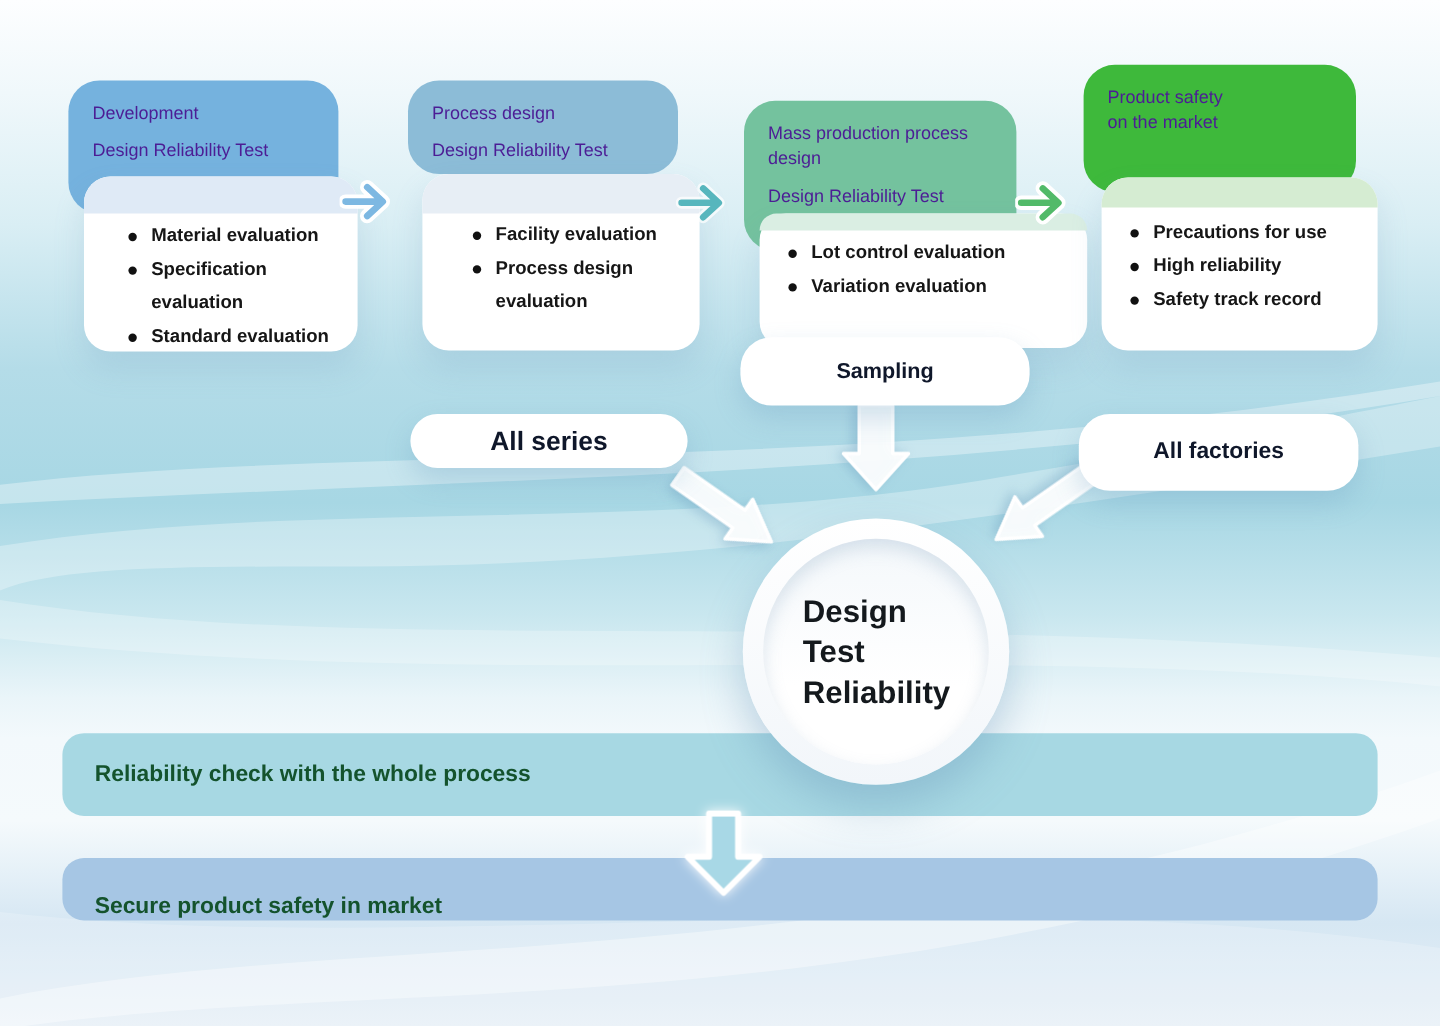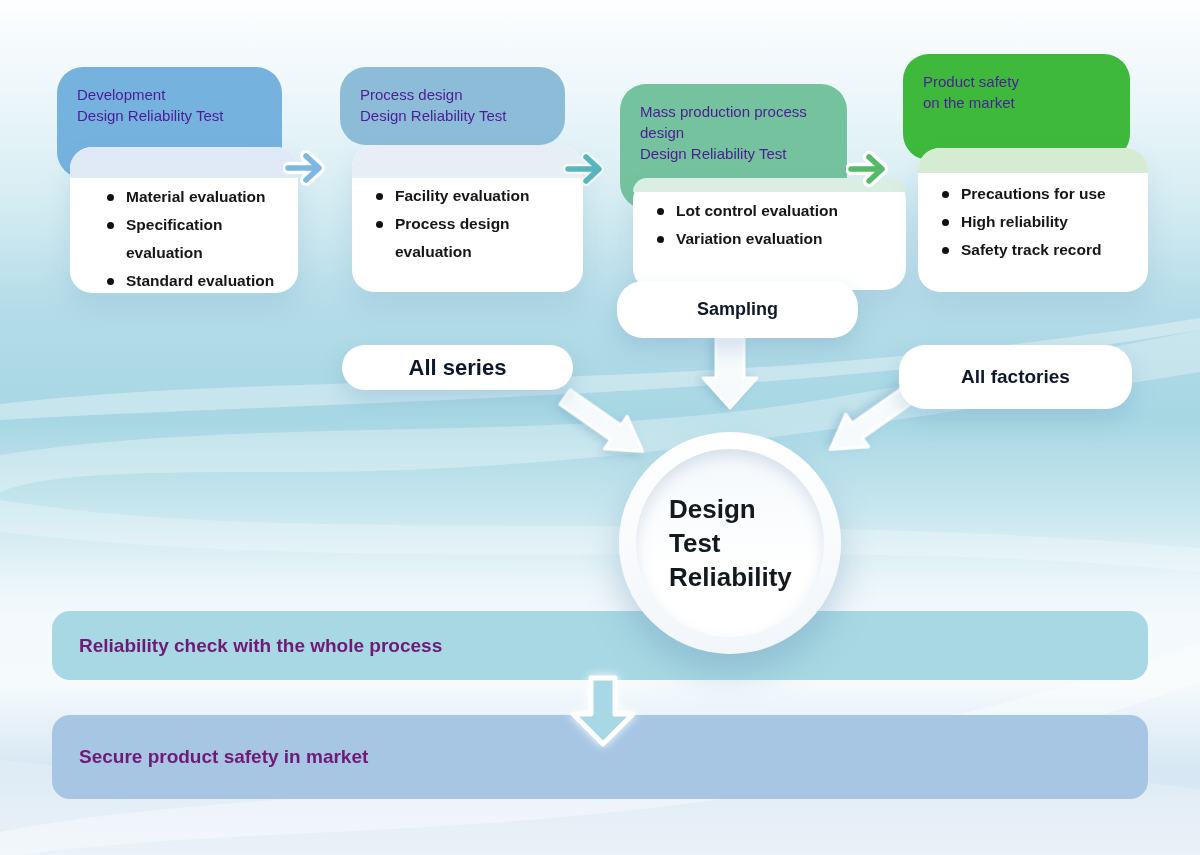--- a/index.html
+++ b/index.html
@@ -4,21 +4,21 @@
 <style>
   html,body{margin:0;padding:0;}
   body{font-family:"Liberation Sans",sans-serif;}
   .stage{position:relative;width:1200px;height:855px;overflow:hidden;
     background:linear-gradient(180deg,#fdfeff 0%,#f0f8fb 9%,#d9eef4 22%,#b4dce8 36%,#a7d7e4 49%,#c9e7ef 60%,#eaf5f9 68%,#f3f9fc 72%,#f5fafc 80%,#d6e7f3 90%,#e6eff7 100%);}
   .waves{position:absolute;inset:0;z-index:1;pointer-events:none;}
 
   
   .card-header{position:absolute;z-index:4;border-radius:26px;color:#4c1d95;
     padding:17px 20px;box-sizing:border-box;font-size:15px;line-height:21px;font-weight:400;}
-  .card-header .t2{}
+  .card-header .t2{margin-top:10px;}
   .title-block{white-space:pre-line;}
   .card-body{position:absolute;z-index:5;background:#ffffff;border-radius:22px;
     box-shadow:0 14px 26px rgba(110,155,190,.20);box-sizing:border-box;}
   .lip{position:absolute;top:0;left:0;right:0;border-radius:22px 22px 0 0;}
   .bullets{position:relative;padding:0 10px 0 24px;}
   .bullet{display:flex;align-items:flex-start;line-height:28px;font-size:15.5px;font-weight:700;color:#161616;}
   .dot{width:7px;height:7px;border-radius:50%;background:#111;flex:0 0 auto;margin:11px 12px 0 0;}
 
   
   .step-arrow{position:absolute;z-index:6;}
@@ -42,23 +42,23 @@
   .circle{position:absolute;z-index:8;left:619px;top:432px;width:222px;height:222px;border-radius:50%;
     background:linear-gradient(180deg,#ffffff,#f2f6fa);box-shadow:0 18px 34px rgba(105,150,185,.38);}
   .circle-inner{position:absolute;left:17px;top:17px;width:188px;height:188px;border-radius:50%;
     background:linear-gradient(180deg,#f4f8fb,#ffffff 65%);
     box-shadow:inset 0 7px 14px rgba(140,170,195,.30), inset 0 -3px 6px rgba(255,255,255,.9);}
   .circle-text{position:absolute;left:50px;top:50%;transform:translateY(-50%);
     font-size:26px;line-height:34px;font-weight:700;color:#14191d;}
 
   
   .bar{position:absolute;z-index:3;left:52px;width:1096px;border-radius:18px;
-    display:flex;align-items:center;font-size:19px;font-weight:700;color:#701a75;padding-left:27px;box-sizing:border-box;}
+    display:flex;align-items:center;font-size:19px;font-weight:700;color:#14532d;padding-left:27px;box-sizing:border-box;}
   .bar1{top:611px;height:69px;}
-  .bar2{top:715px;height:84px;}
+  .bar2{top:715px;height:52px;align-items:flex-end;}
 </style>
 </head>
 <body>
 
 <div class="stage">
 
   <svg class="waves" viewBox="0 0 1200 855" width="1200" height="855">
     <path d="M0 455 C 250 415, 550 445, 820 400 C 1000 370, 1150 340, 1200 330 L1200 372 C 900 420, 600 472, 300 472 C 150 472, 50 472, 0 492 Z" fill="#ffffff" fill-opacity="0.30"></path>
     <path d="M0 500 C 300 548, 700 505, 1200 548 L1200 572 C 800 532, 400 578, 0 532 Z" fill="#ffffff" fill-opacity="0.25"></path>
     <path d="M0 404 C 300 368, 700 400, 1200 318 L1200 330 C 800 398, 400 398, 0 420 Z" fill="#ffffff" fill-opacity="0.35"></path>
@@ -92,21 +92,21 @@
           <span class="dot"></span>
           <span>Standard evaluation</span>
         </div>
     </div>
   </div>
 
   <div class="card-header" style="left: 340px; top: 67px; width: 225px; height: 78px; background-color: rgb(140, 188, 215);">
     <div class="title-block">Process design</div>
     <div class="title-block t2">Design Reliability Test</div>
   </div>
-  <div class="card-body" style="left:352px;top:145px;width:231px;height:147px;">
+  <div class="card-body" style="left:352px;top:145px;width:231px;height:147px;padding-left:18px;">
     <div class="lip" style="height: 33px; background-color: rgb(231, 238, 245);"></div>
     <div class="bullets" style="padding-top:37px;">
       <div class="bullet">
           <span class="dot"></span>
           <span>Facility evaluation</span>
         </div>
       <div class="bullet">
           <span class="dot"></span>
           <span>Process design evaluation</span>
         </div>

